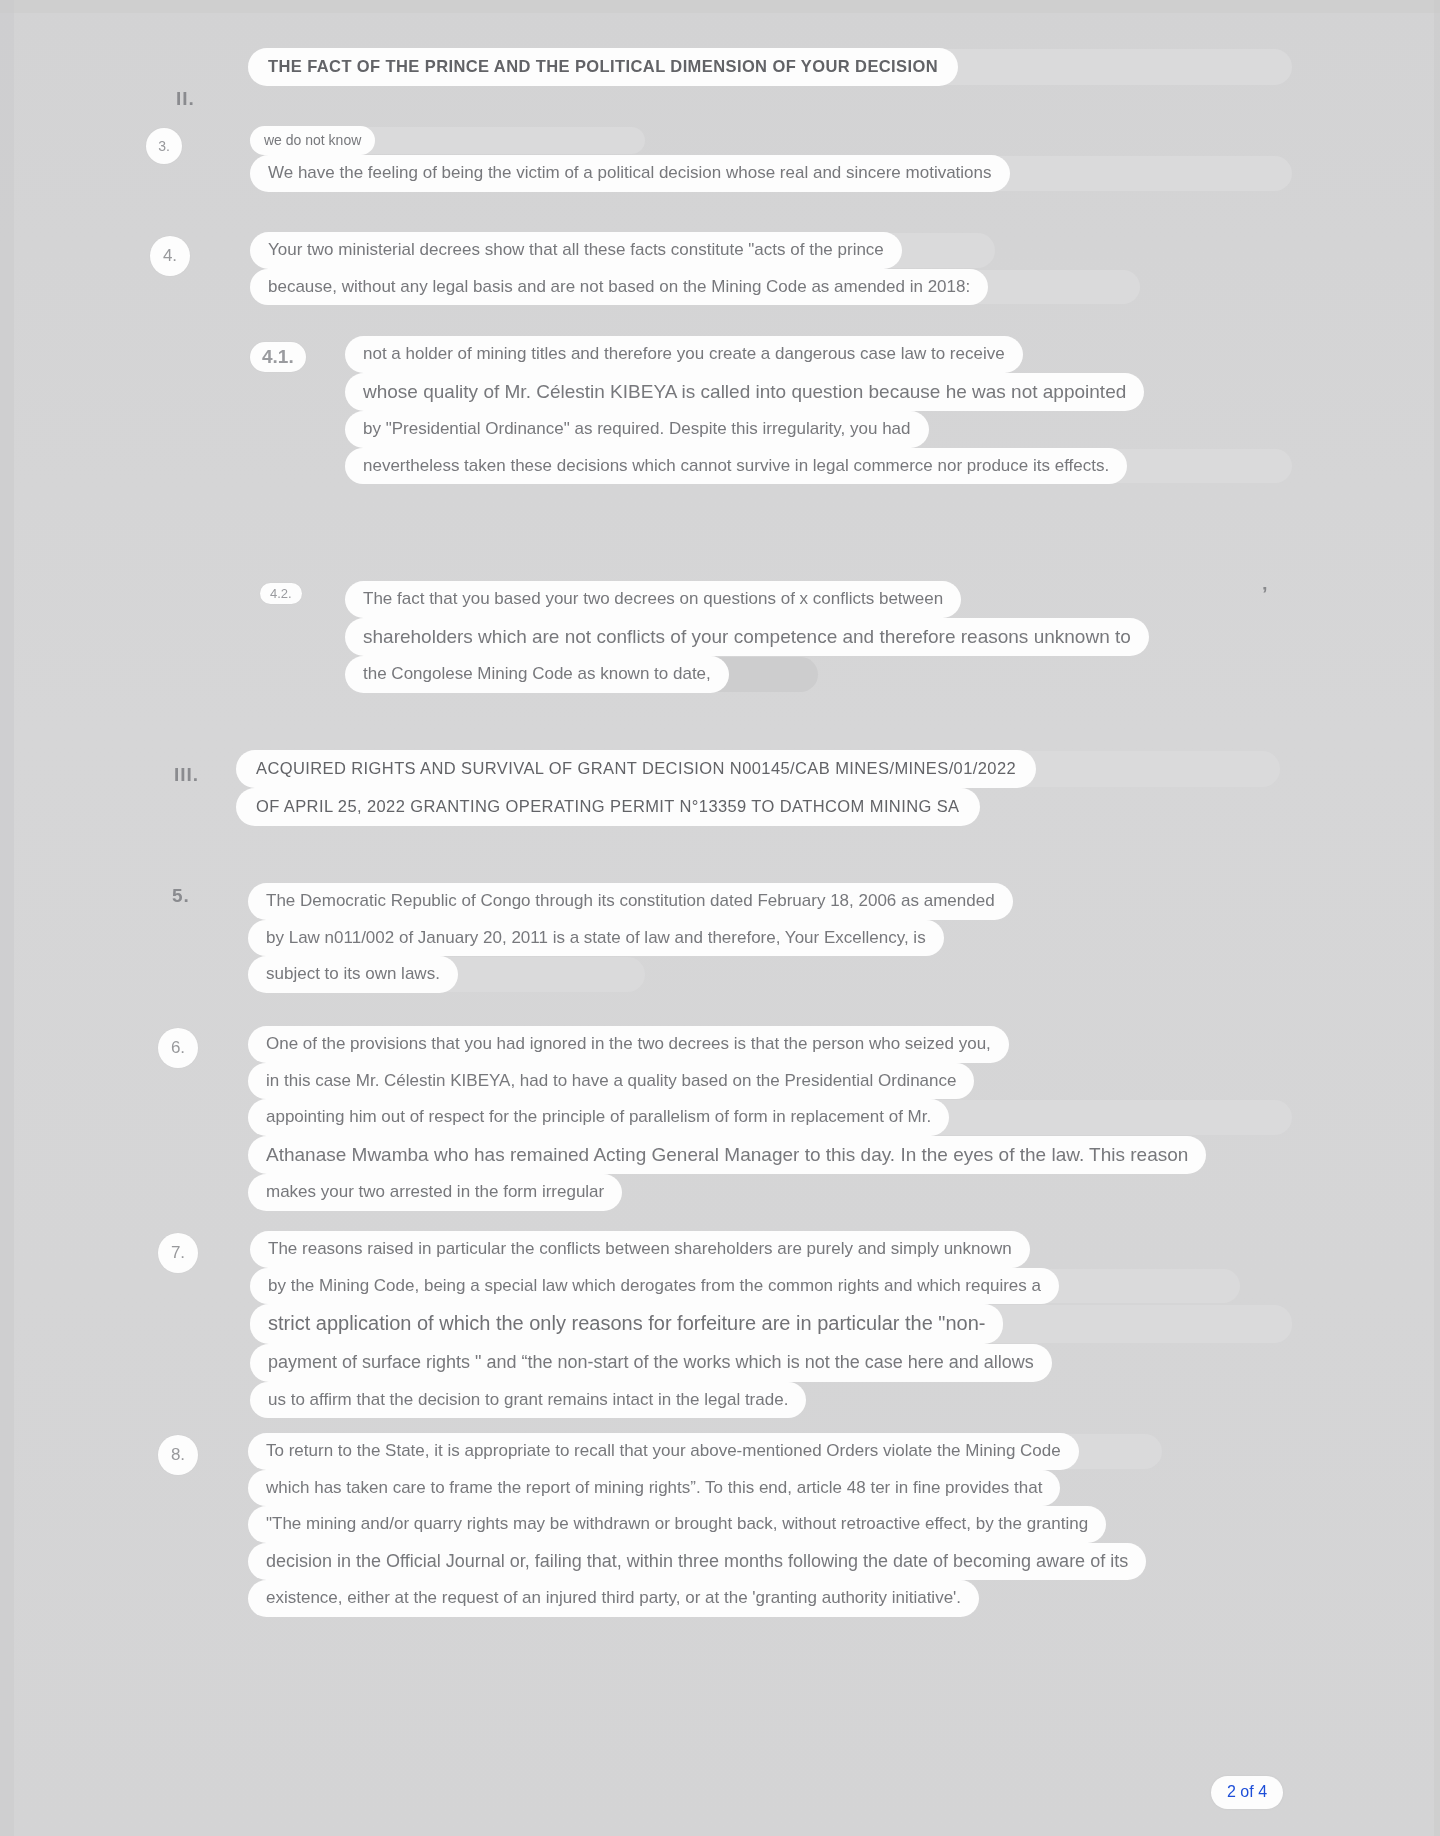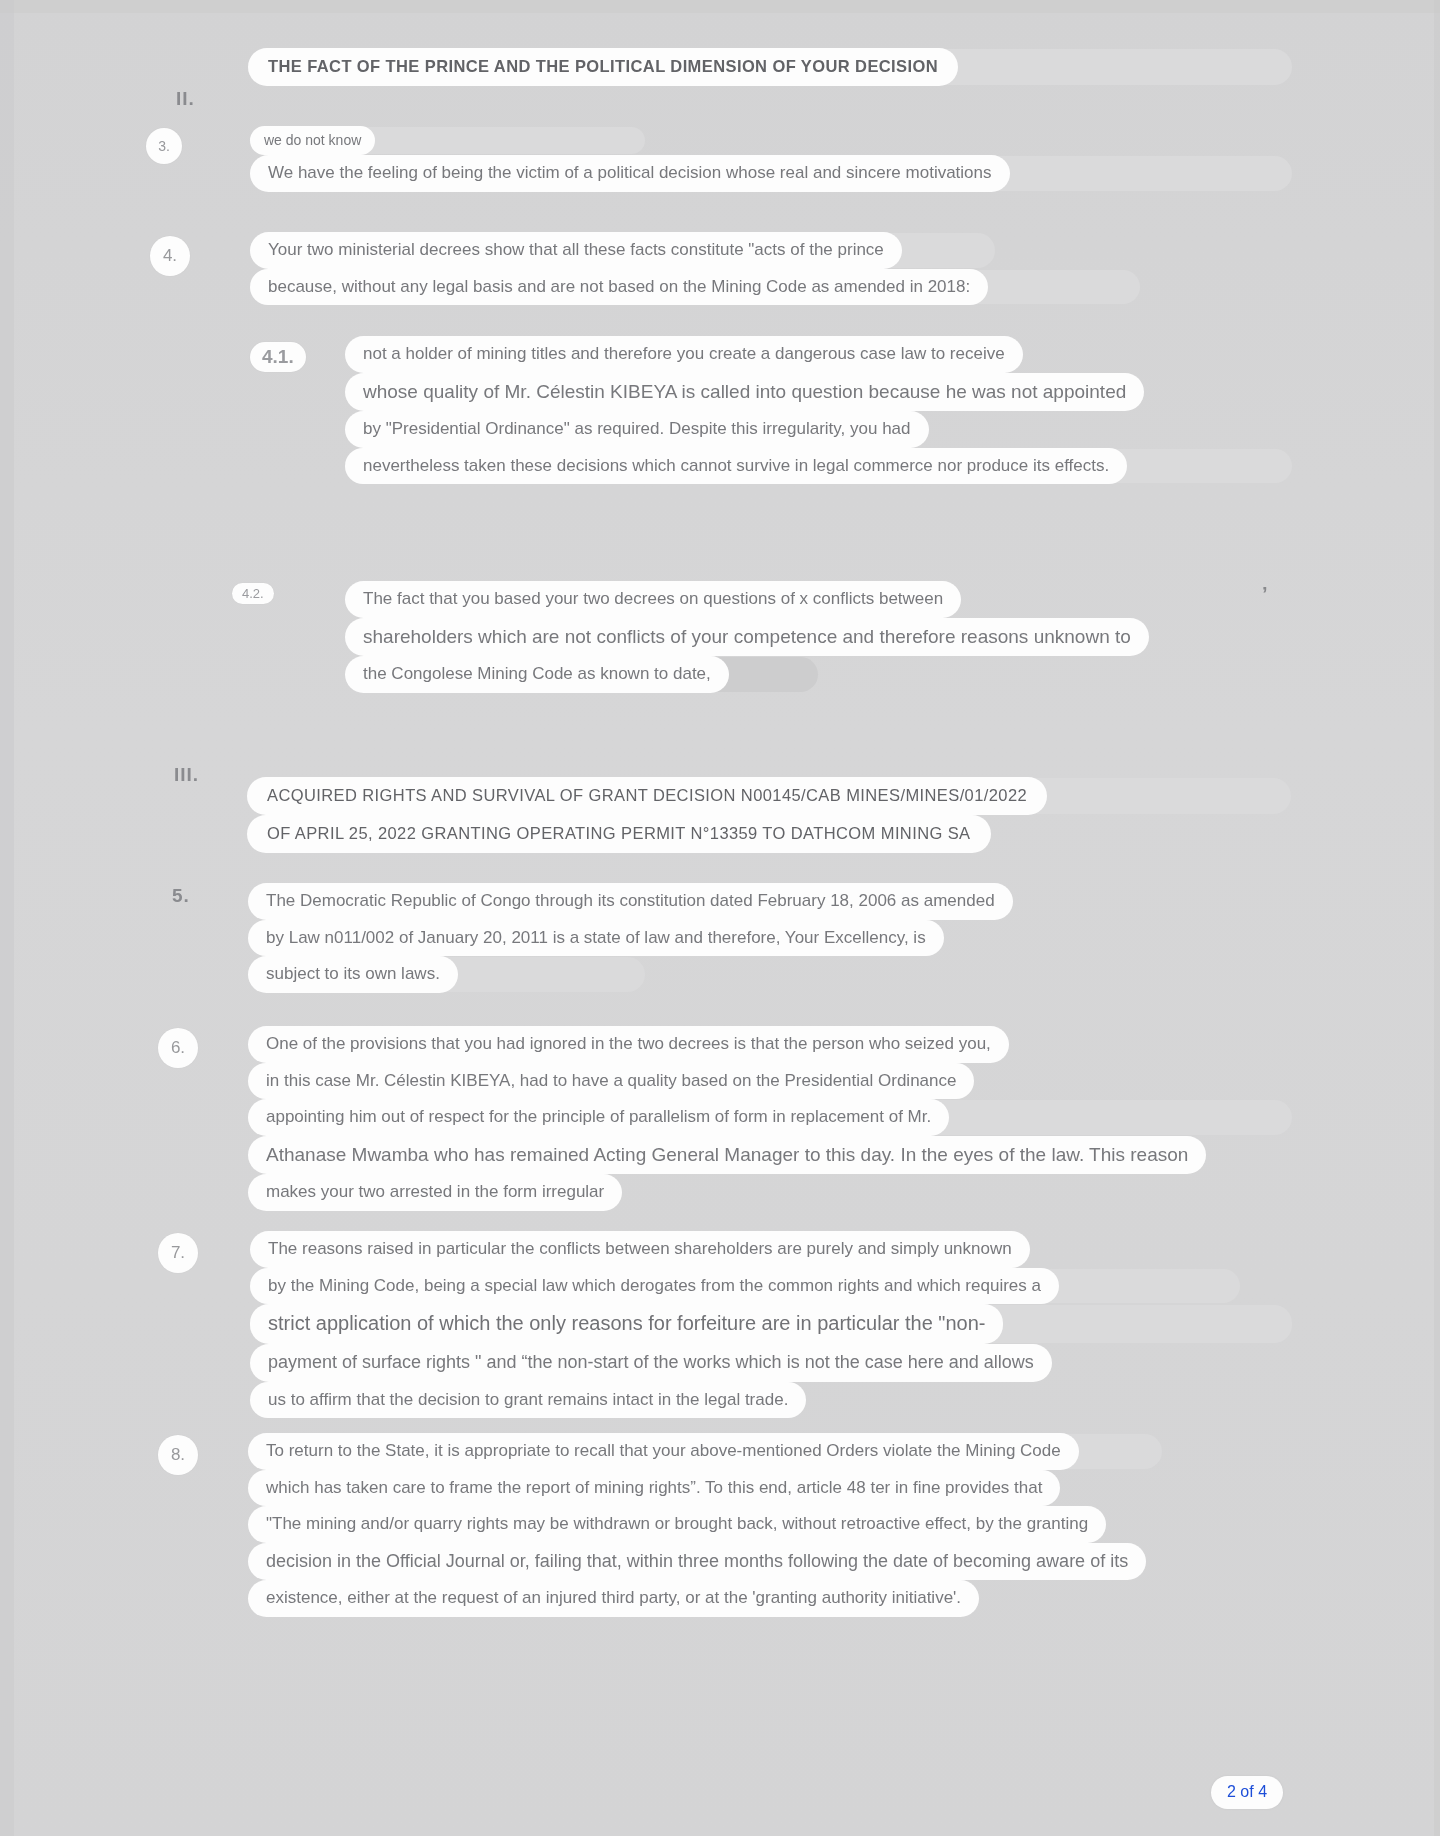--- a/index.html
+++ b/index.html
@@ -106,30 +106,30 @@
         <div class="marker pillmark" style="left: 250px; top: 6px;">4.1.</div>
         <div class="lines" style="left: 345px;">
           <div class="lineRow size-n"><span class="ghost" style="width: 923px;"></span></div>
           <div class="lineRow size-n"><span class="pill">not a holder of mining titles and therefore you create a dangerous case law to receive</span></div>
           <div class="lineRow size-l"><span class="pill">whose quality of Mr. Célestin KIBEYA is called into question because he was not appointed</span></div>
           <div class="lineRow size-n"><span class="pill">by "Presidential Ordinance" as required. Despite this irregularity, you had</span></div>
           <div class="lineRow size-n"><span class="ghost" style="width: 947px;"></span><span class="pill">nevertheless taken these decisions which cannot survive in legal commerce nor produce its effects.</span></div>
         </div>
       </div>
       <div class="section" style="top: 581px;">
-        <div class="marker pillmark small" style="left: 232px; top: 2px;">4.2.</div>
+        <div class="marker pillmark small" style="left: 260px; top: 2px;">4.2.</div>
         <div class="lines" style="left: 345px;">
           <div class="lineRow size-n"><span class="pill">The fact that you based your two decrees on questions of x conflicts between</span></div>
           <div class="lineRow size-l"><span class="pill">shareholders which are not conflicts of your competence and therefore reasons unknown to</span></div>
           <div class="lineRow size-n"><span class="ghost dark" style="width: 473px;"></span><span class="pill">the Congolese Mining Code as known to date,</span></div>
         </div>
       </div>
       <div class="section" style="top: 750px;">
         <div class="marker plain" style="left: 174px; top: 14px;">III.</div>
-        <div class="lines" style="left: 247px; margin-top: 27px;">
+        <div class="lines" style="left: 236px;">
           <div class="lineRow size-h"><span class="ghost" style="width: 1044px;"></span><span class="pill">ACQUIRED RIGHTS AND SURVIVAL OF GRANT DECISION N00145/CAB MINES/MINES/01/2022</span></div>
           <div class="lineRow size-h"><span class="pill">OF APRIL 25, 2022 GRANTING OPERATING PERMIT N°13359 TO DATHCOM MINING SA</span></div>
         </div>
       </div>
       <div class="section" style="top: 883px;">
         <div class="marker plain" style="left: 172px; top: 2px;">5.</div>
         <div class="lines" style="left: 248px;">
           <div class="lineRow size-n"><span class="pill">The Democratic Republic of Congo through its constitution dated February 18, 2006 as amended</span></div>
           <div class="lineRow size-n"><span class="pill">by Law n011/002 of January 20, 2011 is a state of law and therefore, Your Excellency, is</span></div>
           <div class="lineRow size-n"><span class="ghost" style="width: 397px;"></span><span class="pill">subject to its own laws.</span></div>

